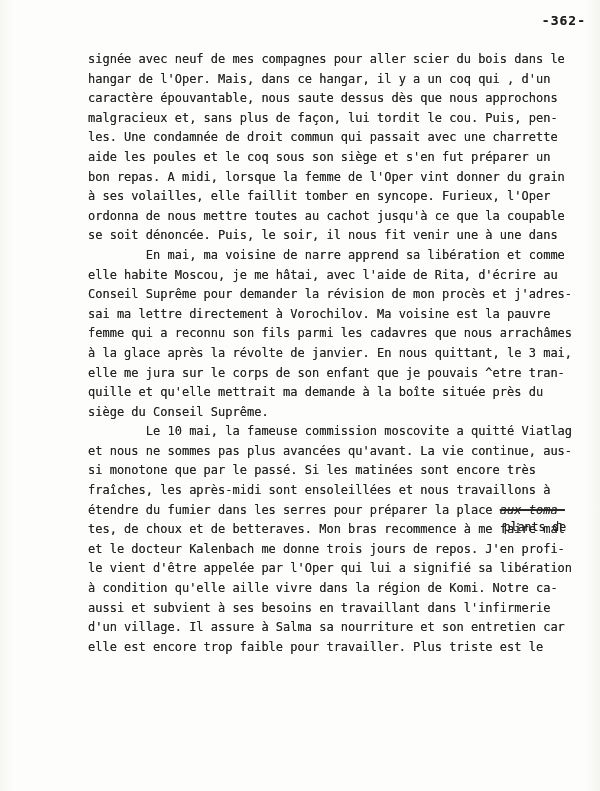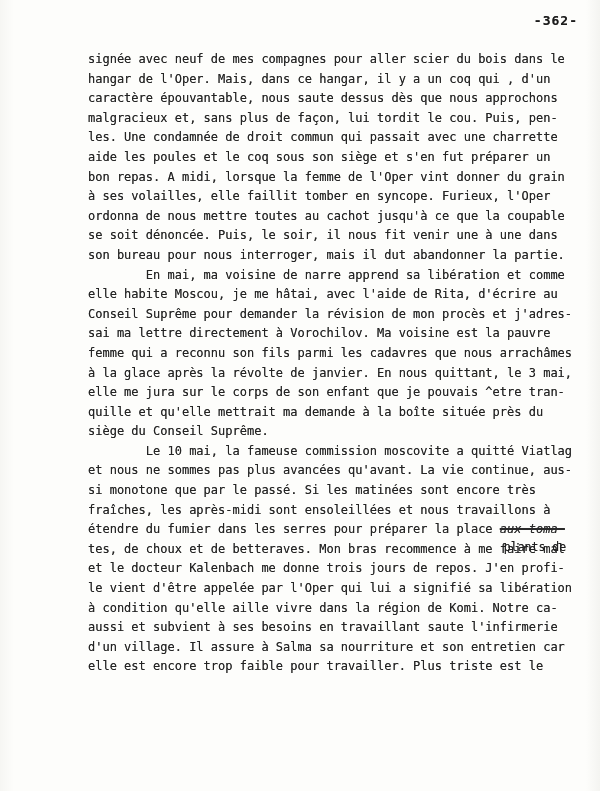--- a/index.html
+++ b/index.html
@@ -12,21 +12,21 @@
     width: 600px;
     height: 791px;
     background: linear-gradient(90deg, #f6f6f3 0px, #fdfdfb 14px, #fdfdfb 586px, #f4f4f1 600px);
     overflow: hidden;
     font-family: "DejaVu Sans Mono", "Liberation Mono", monospace;
     color: #242424;
   }
   .page-number {
     position: absolute;
     top: 13px;
-    right: 22px;
+    right: 14px;
     font-size: 13px;
     font-weight: bold;
     letter-spacing: 1px;
     color: #1c1c1c;
     text-shadow: 0 0 0.6px rgba(20,20,20,0.55);
   }
   .text-block {
     position: absolute;
     left: 88px;
     top: 50px;
@@ -71,36 +71,35 @@
       <div class="text-line">signée avec neuf de mes compagnes pour aller scier du bois dans le</div>
       <div class="text-line">hangar de l'Oper. Mais, dans ce hangar, il y a un coq qui , d'un</div>
       <div class="text-line">caractère épouvantable, nous saute dessus dès que nous approchons</div>
       <div class="text-line">malgracieux et, sans plus de façon, lui tordit le cou. Puis, pen-</div>
       <div class="text-line">les. Une condamnée de droit commun qui passait avec une charrette</div>
       <div class="text-line">aide les poules et le coq sous son siège et s'en fut préparer un</div>
       <div class="text-line">bon repas. A midi, lorsque la femme de l'Oper vint donner du grain</div>
       <div class="text-line">à ses volailles, elle faillit tomber en syncope. Furieux, l'Oper</div>
       <div class="text-line">ordonna de nous mettre toutes au cachot jusqu'à ce que la coupable</div>
       <div class="text-line">se soit dénoncée. Puis, le soir, il nous fit venir une à une dans</div>
-      <div class="text-line">son bureau pour nous interroger, mais il dut abandonner la partie.</div>
       <div class="text-line">        En mai, ma voisine de narre apprend sa libération et comme</div>
       <div class="text-line">elle habite Moscou, je me hâtai, avec l'aide de Rita, d'écrire au</div>
       <div class="text-line">Conseil Suprême pour demander la révision de mon procès et j'adres-</div>
       <div class="text-line">sai ma lettre directement à Vorochilov. Ma voisine est la pauvre</div>
       <div class="text-line">femme qui a reconnu son fils parmi les cadavres que nous arrachâmes</div>
       <div class="text-line">à la glace après la révolte de janvier. En nous quittant, le 3 mai,</div>
       <div class="text-line">elle me jura sur le corps de son enfant que je pouvais ^etre tran-</div>
       <div class="text-line">quille et qu'elle mettrait ma demande à la boîte située près du</div>
       <div class="text-line">siège du Conseil Suprême.</div>
       <div class="text-line">        Le 10 mai, la fameuse commission moscovite a quitté Viatlag</div>
       <div class="text-line">et nous ne sommes pas plus avancées qu'avant. La vie continue, aus-</div>
       <div class="text-line">si monotone que par le passé. Si les matinées sont encore très</div>
       <div class="text-line">fraîches, les après-midi sont ensoleillées et nous travaillons à</div>
       <div class="text-line">étendre du fumier dans les serres pour préparer la place <span class="corr"><span class="struck">aux toma-</span><span class="above">plants de</span></span></div>
       <div class="text-line">tes, de choux et de betteraves. Mon bras recommence à me faire mal</div>
       <div class="text-line">et le docteur Kalenbach me donne trois jours de repos. J'en profi-</div>
       <div class="text-line">le vient d'être appelée par l'Oper qui lui a signifié sa libération</div>
       <div class="text-line">à condition qu'elle aille vivre dans la région de Komi. Notre ca-</div>
-      <div class="text-line">aussi et subvient à ses besoins en travaillant saute l'infirmerie</div>
+      <div class="text-line">aussi et subvient à ses besoins en travaillant dans l'infirmerie</div>
       <div class="text-line">d'un village. Il assure à Salma sa nourriture et son entretien car</div>
       <div class="text-line">elle est encore trop faible pour travailler. Plus triste est le</div>
     </div>
 </div>
 
 </body></html>

